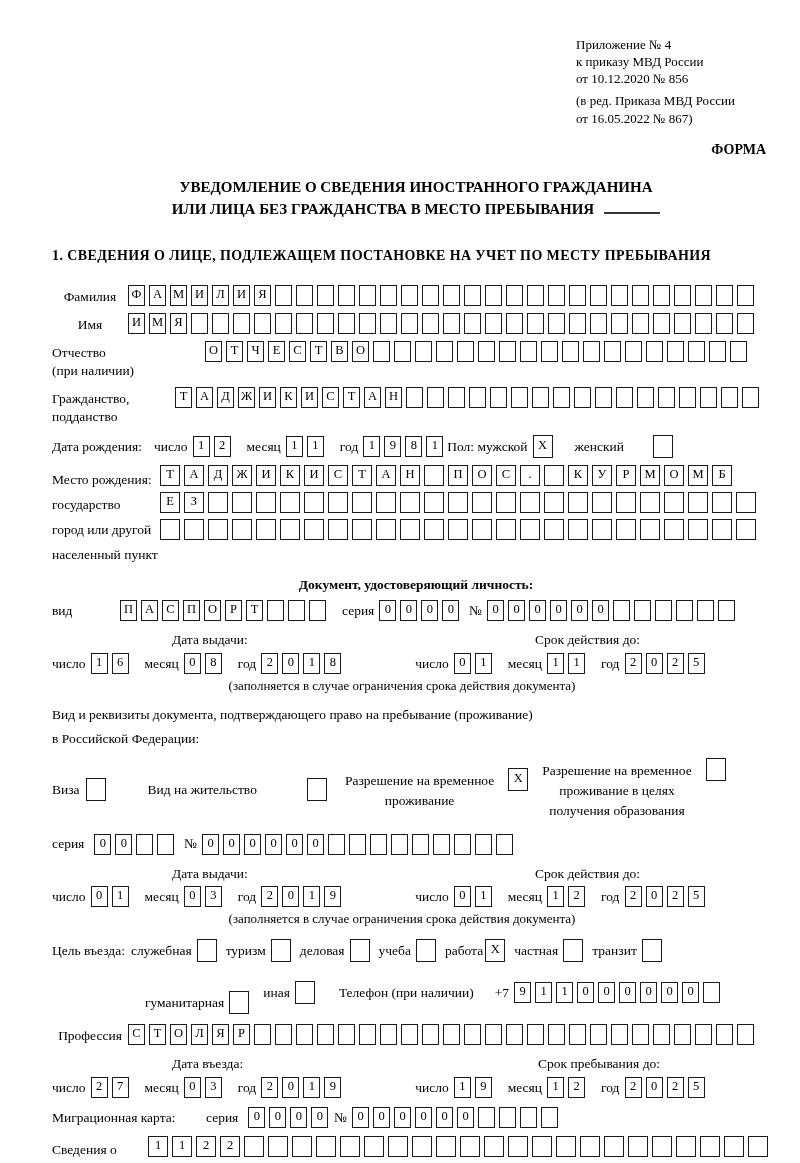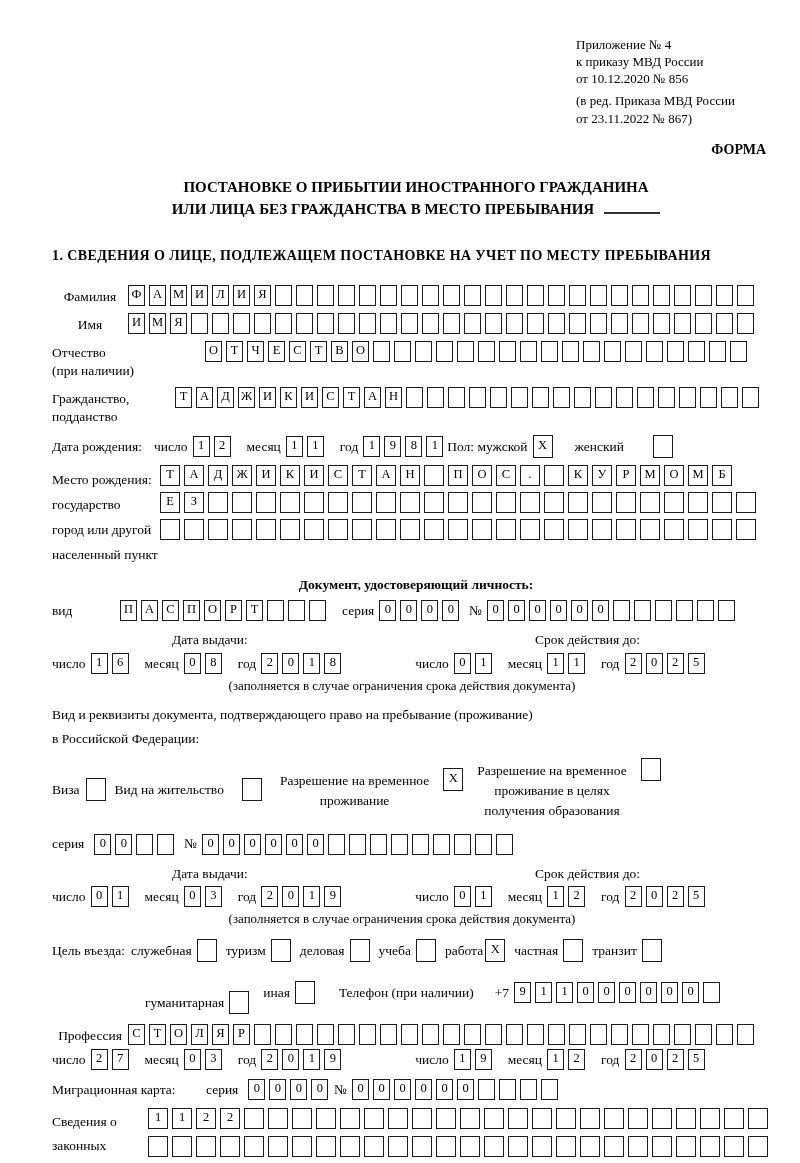--- a/index.html
+++ b/index.html
@@ -53,21 +53,21 @@
   .note-right { text-align: center; margin: 3px 28px 0 0; font-size: 13px; }
   .para { margin-top: 12px; }
   
   .permit-row { display: flex; align-items: center; margin-top: 10px; }
   .popt { display: flex; align-items: flex-start; }
   .plab { display: inline-block; text-align: center; padding-top: 3px; }
   .pline { display: block; line-height: 1.5; }
   .ml6  { margin-left: 6px; }
   .ml14 { margin-left: 14px; }
   .ml18 { margin-left: 18px; }
-  .ml26 { margin-left: 9px; }
+  .ml26 { margin-left: 42px; gap: 32px; }
   
   .goal-row { display: flex; align-items: center; margin-top: 12px; }
   .gopt { display: flex; align-items: center; margin-left: 9px; }
   .gopt .cells { margin-left: 5px; }
   .indent93 { margin-left: 93px; margin-top: 20px; }
   .center-bold { text-align: center; font-weight: bold; margin-top: 8px; }
   
   .reps { display: flex; align-items: flex-start; margin-top: 8px; }
   .reps-label { flex: none; width: 96px; line-height: 1.75; padding-top: 2px; }
   .reps-body { flex: none; }
@@ -77,28 +77,28 @@
 <body>
 
 <div class="page">
 
   <div class="annex">
     <span class="lline">Приложение № 4</span>
     <span class="lline">к приказу МВД России</span>
     <span class="lline">от 10.12.2020 № 856</span>
     <div class="annex-note">
       <span class="lline">(в ред. Приказа МВД России</span>
-      <span class="lline">от 23.11.2022 № 867)</span>
+      <span class="lline">от 16.05.2022 № 867)</span>
     </div>
   </div>
 
   <div class="forma-line">ФОРМА</div>
 
   <div class="title">
-    <span class="lline">ПОСТАНОВКЕ О ПРИБЫТИИ ИНОСТРАННОГО ГРАЖДАНИНА</span>
+    <span class="lline">УВЕДОМЛЕНИЕ О СВЕДЕНИЯ ИНОСТРАННОГО ГРАЖДАНИНА</span>
     <span class="lline"><span>ИЛИ ЛИЦА БЕЗ ГРАЖДАНСТВА В МЕСТО ПРЕБЫВАНИЯ</span><span class="title-blank"></span></span>
   </div>
 
   <div class="section-title">1. СВЕДЕНИЯ О ЛИЦЕ, ПОДЛЕЖАЩЕМ ПОСТАНОВКЕ НА УЧЕТ ПО МЕСТУ ПРЕБЫВАНИЯ</div>
 
   <div class="frow" style="margin-top:20px">
     <div class="flabel w76">Фамилия</div>
     <div class="cells"><span class="cell">Ф</span><span class="cell">А</span><span class="cell">М</span><span class="cell">И</span><span class="cell">Л</span><span class="cell">И</span><span class="cell">Я</span><span class="cell"></span><span class="cell"></span><span class="cell"></span><span class="cell"></span><span class="cell"></span><span class="cell"></span><span class="cell"></span><span class="cell"></span><span class="cell"></span><span class="cell"></span><span class="cell"></span><span class="cell"></span><span class="cell"></span><span class="cell"></span><span class="cell"></span><span class="cell"></span><span class="cell"></span><span class="cell"></span><span class="cell"></span><span class="cell"></span><span class="cell"></span><span class="cell"></span><span class="cell"></span></div>
   </div>
 
@@ -286,20 +286,24 @@
     <span class="ilab" style="margin-left:24px">Телефон (при наличии)</span>
     <span class="ilab" style="margin-left:16px">+7</span>
     <span class="cells"><span class="cell">9</span><span class="cell">1</span><span class="cell">1</span><span class="cell">0</span><span class="cell">0</span><span class="cell">0</span><span class="cell">0</span><span class="cell">0</span><span class="cell">0</span><span class="cell"></span></span>
   </div>
 
   <div class="frow" style="margin-top:10px">
     <div class="flabel w76">Профессия</div>
     <div class="cells"><span class="cell">С</span><span class="cell">Т</span><span class="cell">О</span><span class="cell">Л</span><span class="cell">Я</span><span class="cell">Р</span><span class="cell"></span><span class="cell"></span><span class="cell"></span><span class="cell"></span><span class="cell"></span><span class="cell"></span><span class="cell"></span><span class="cell"></span><span class="cell"></span><span class="cell"></span><span class="cell"></span><span class="cell"></span><span class="cell"></span><span class="cell"></span><span class="cell"></span><span class="cell"></span><span class="cell"></span><span class="cell"></span><span class="cell"></span><span class="cell"></span><span class="cell"></span><span class="cell"></span><span class="cell"></span><span class="cell"></span></div>
   </div>
 
+  <div class="dual-head">
+    <span class="dh-left">Дата въезда:</span>
+    <span class="dh-right2">Срок пребывания до:</span>
+  </div>
   <div class="irow">
     <span class="ilab">число</span>
     <span class="cells mr12"><span class="cell">2</span><span class="cell">7</span></span>
     <span class="ilab">месяц</span>
     <span class="cells mr12"><span class="cell">0</span><span class="cell">3</span></span>
     <span class="ilab">год</span>
     <span class="cells"><span class="cell">2</span><span class="cell">0</span><span class="cell">1</span><span class="cell">9</span></span>
     <span class="dgap"></span>
     <span class="ilab">число</span>
     <span class="cells mr12"><span class="cell">1</span><span class="cell">9</span></span>

